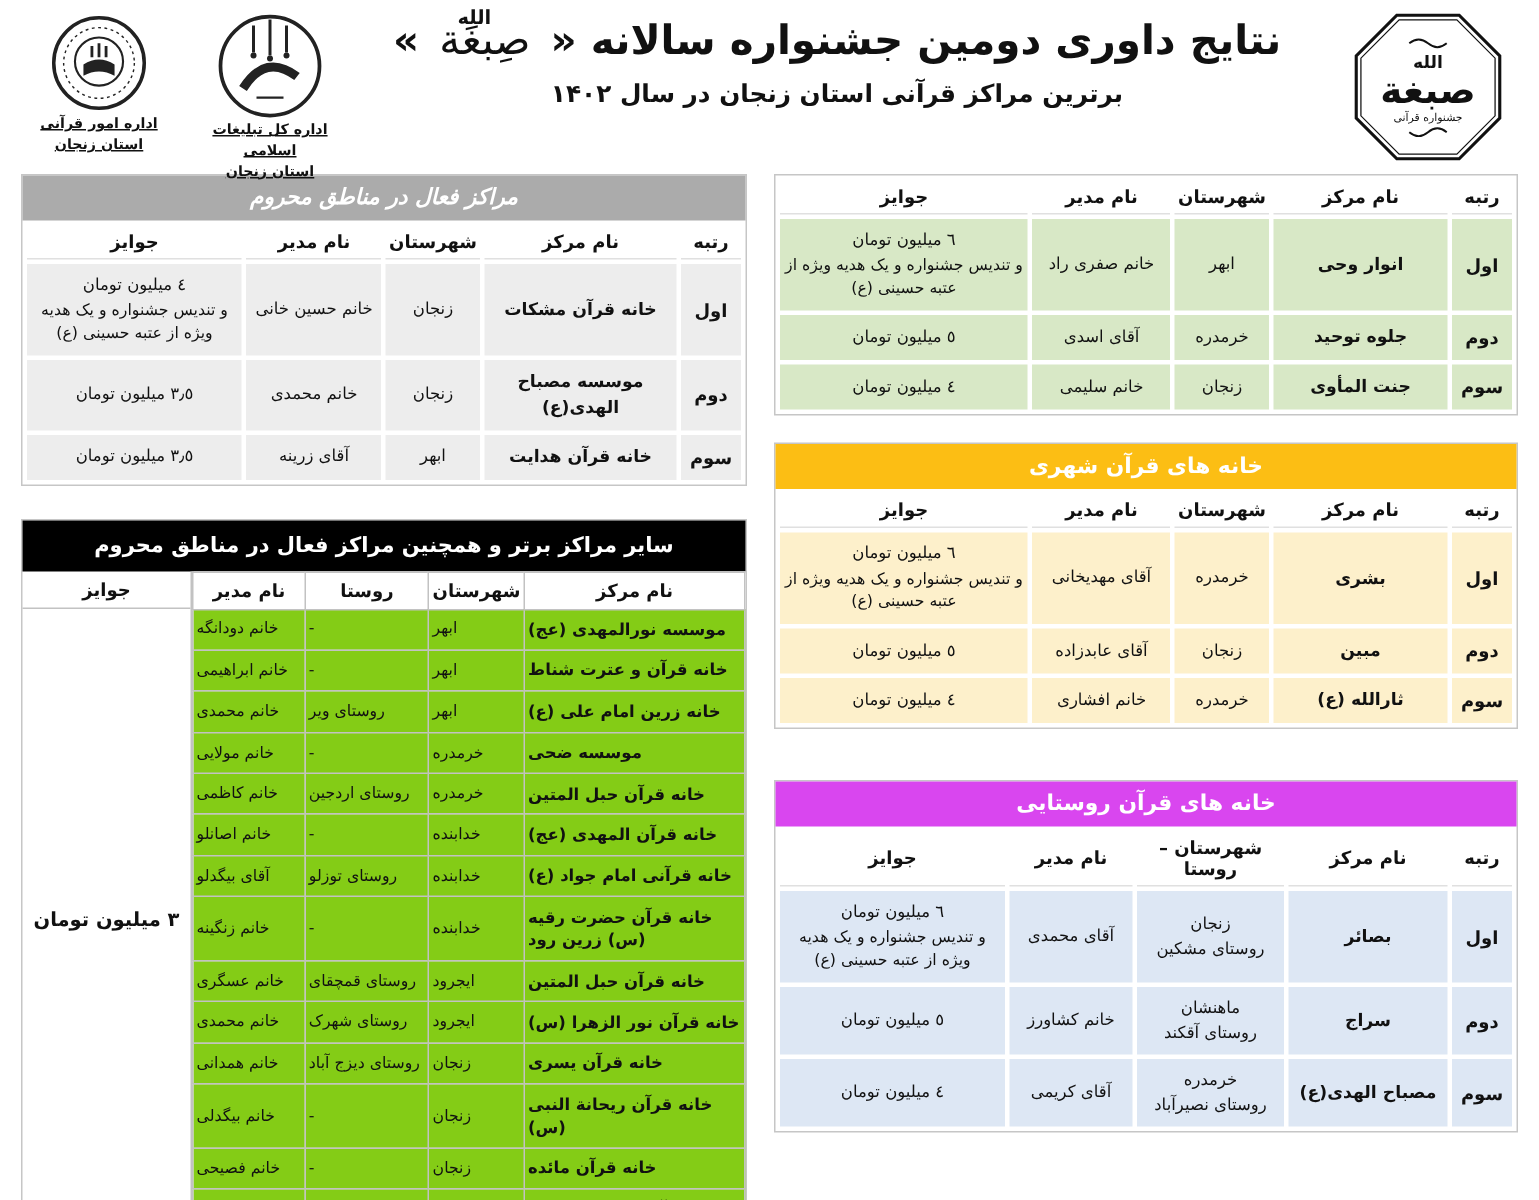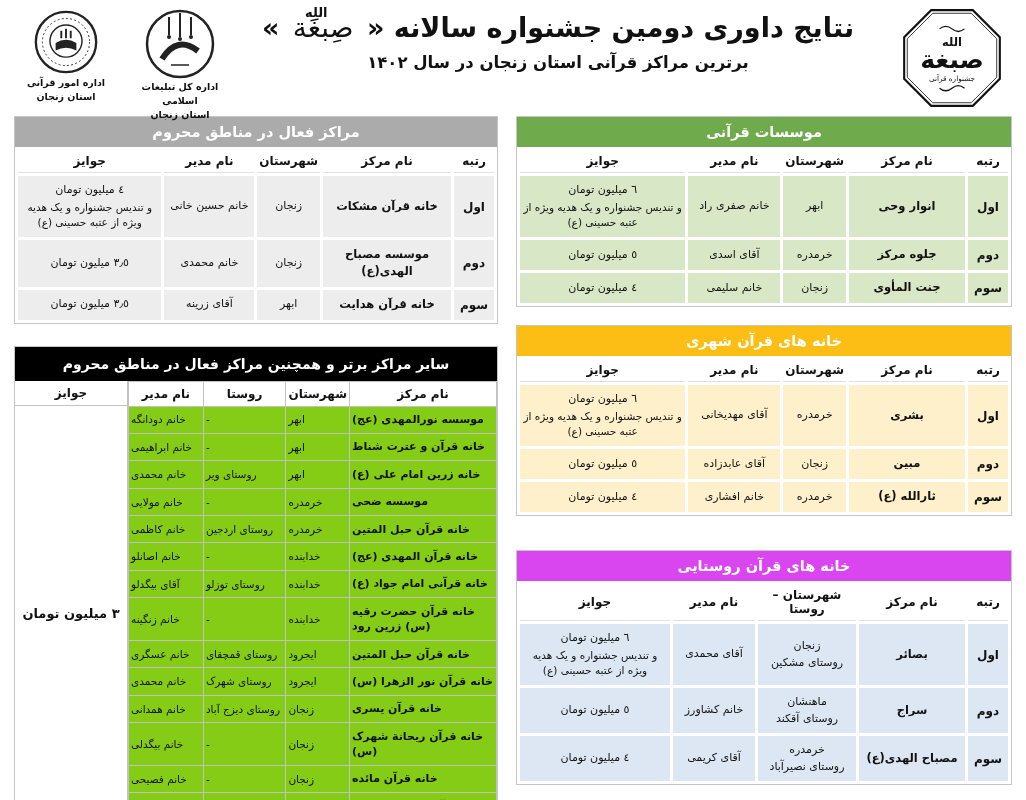--- a/index.html
+++ b/index.html
@@ -3,21 +3,21 @@
 <meta charset="utf-8">
 <style>
   html,body{margin:0;padding:0;background:#fff;}
   body{
     width:1026px;height:800px;overflow:hidden;
     font-family:"DejaVu Sans","Liberation Sans",sans-serif;
     color:#111;
   }
   
   .hdr{position:relative;height:112px;}
-  .logos{position:absolute;left:16px;top:8px;display:flex;gap:14px;direction:ltr;}
+  .logos{position:absolute;left:16px;top:8px;display:flex;gap:14px;direction:ltr;text-decoration:underline;}
   .logo{width:100px;text-align:center;}
   .logo svg{display:block;margin:0 auto;}
   .logo-cap{font-size:9.5px;font-weight:bold;line-height:1.45;direction:rtl;}
   .title-block{position:absolute;left:250px;right:160px;top:12px;text-align:center;direction:rtl;}
   .headline{font-size:27px;font-weight:bold;line-height:1.15;white-space:nowrap;}
   .callig{position:relative;display:inline-block;padding:0 4px;}
   .callig-top{position:absolute;top:-6px;right:30px;font-size:13px;font-weight:bold;}
   .callig-main{font-size:28px;font-weight:normal;line-height:1;}
   .subtitle{font-size:16.5px;font-weight:bold;margin-top:10px;}
   .badge{position:absolute;right:14px;top:6px;width:120px;text-align:center;}
@@ -34,21 +34,21 @@
   .rtable .rank{font-weight:bold;font-size:12px;}
   .rtable .cname{font-weight:bold;font-size:11.5px;}
   .pextra{font-size:10.5px;margin-top:1px;}
   .green  td{background:#d8e8c6;}
   .amber  td{background:#fdf0cb;}
   .blue   td{background:#dde7f4;}
   .grayt  td{background:#ededed;}
   .t-green{background:#6faa4c;}
   .t-amber{background:#fcbe14;}
   .t-blue {background:#d946ef;}
-  .t-gray {background:#ababab;}
+  .t-gray {background:#ababab;font-style:italic;}
   .t-black{background:#000;font-size:14px;padding:9px 20px;}
   .mb18{margin-bottom:18px;}
   .mb22{margin-bottom:22px;}
   .mb34{margin-bottom:34px;}
   
   .btbl-body{display:flex;direction:rtl;}
   .btable{flex:1;border-collapse:collapse;}
   .btable th{font-weight:bold;font-size:12px;padding:5px 2px;border:1px solid #c2c2c2;background:#fff;}
   .btable td{font-size:10.5px;padding:5.5px 2px;text-align:left;border:1px solid #c2c2c2;line-height:1.4;background:#84cc16;}
   .btable .cname{font-weight:bold;font-size:11px;}
@@ -249,21 +249,21 @@
               <td>روستای شهرک</td>
               <td>خانم محمدی</td>
             </tr>
               <tr>
               <td class="cname">خانه قرآن یسری</td>
               <td>زنجان</td>
               <td>روستای دیزج آباد</td>
               <td>خانم همدانی</td>
             </tr>
               <tr>
-              <td class="cname">خانه قرآن ریحانة شهرک (س)</td>
+              <td class="cname">خانه قرآن ریحانة النبی (س)</td>
               <td>زنجان</td>
               <td>-</td>
               <td>خانم بیگدلی</td>
             </tr>
               <tr>
               <td class="cname">خانه قرآن مائده</td>
               <td>زنجان</td>
               <td>-</td>
               <td>خانم فصیحی</td>
             </tr>
@@ -279,21 +279,20 @@
           <div class="mp-head">جوایز</div>
           <div class="mp-body">٣ میلیون تومان</div>
         </div>
       </div>
     </section>
   </div>
 
   <div class="col-right">
 
     <section class="tbl mb18">
-      <div class="tbl-title t-green">موسسات قرآنی</div>
       <table class="rtable green">
         <colgroup>
             <col style="width:40px">
             <col style="width:116px">
             <col style="width:62px">
             <col style="width:92px">
             <col>
           </colgroup>
         <thead>
             <tr>
@@ -310,21 +309,21 @@
             <td class="cname">انوار وحی</td>
             <td>ابهر</td>
             <td>خانم صفری راد</td>
             <td>
                 <div>٦ میلیون تومان</div>
                 <div class="pextra">و تندیس جشنواره و یک هدیه ویژه از عتبه حسینی (ع)</div>
               </td>
           </tr>
           <tr>
             <td class="rank">دوم</td>
-            <td class="cname">جلوه مرکز</td>
+            <td class="cname">جلوه توحید</td>
             <td>خرمدره</td>
             <td>آقای اسدی</td>
             <td>٥ میلیون تومان</td>
           </tr>
           <tr>
             <td class="rank">سوم</td>
             <td class="cname">جنت المأوی</td>
             <td>زنجان</td>
             <td>خانم سلیمی</td>
             <td>٤ میلیون تومان</td>

